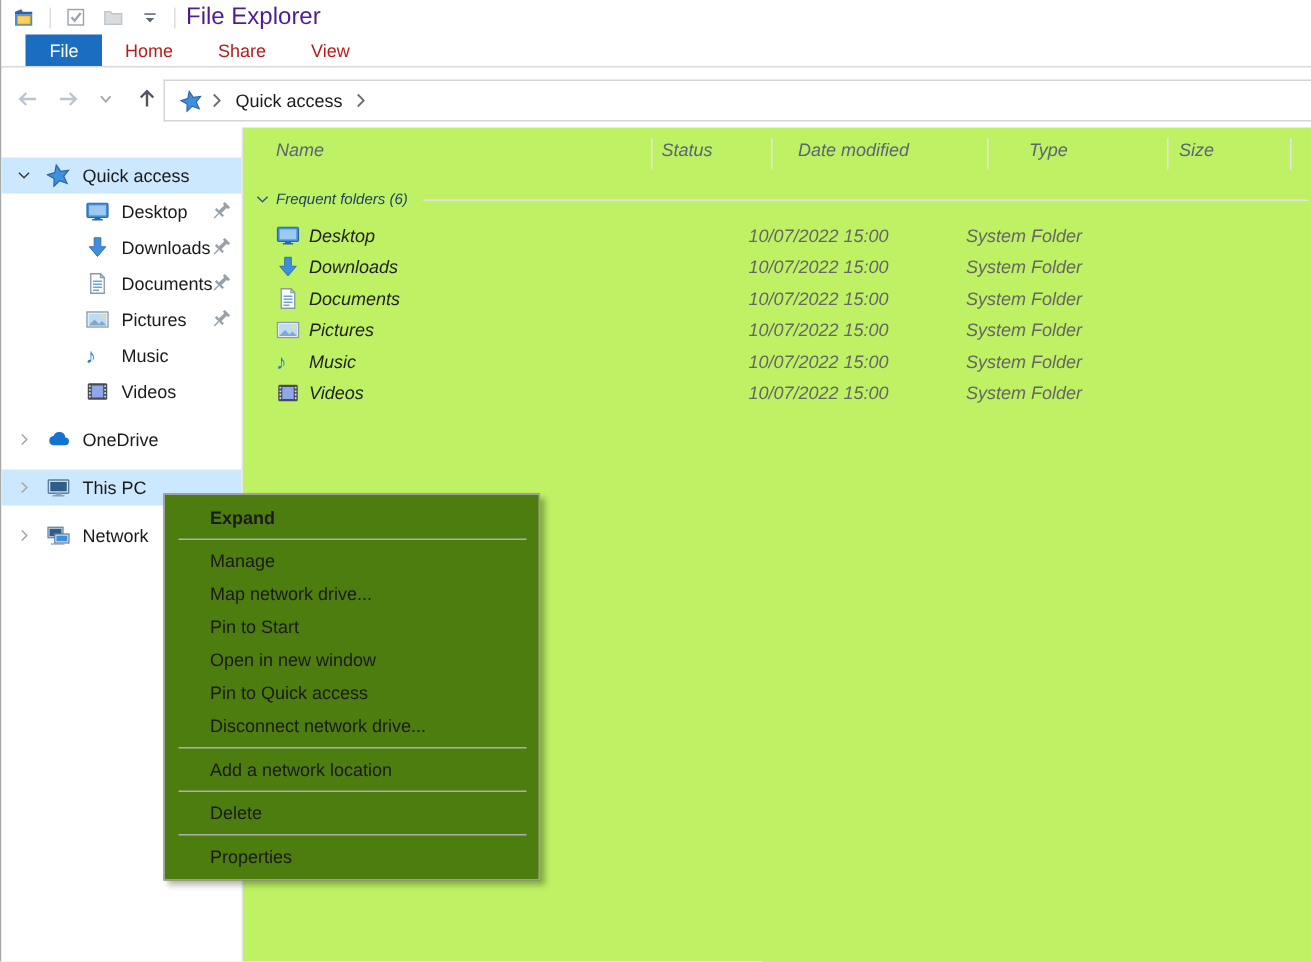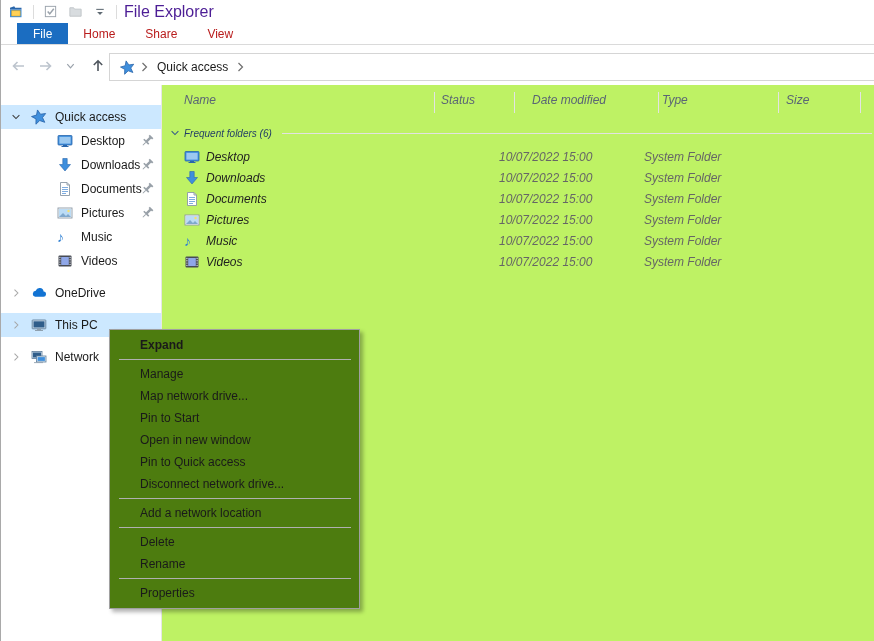--- a/index.html
+++ b/index.html
@@ -336,21 +336,21 @@
       <span class="s-label">Network</span>
     </div>
   </div>
 
   <div class="content">
 
     <div class="colhead">
       <span class="hlabel" style="left:22px;">Name</span>
       <span class="hlabel" style="left:279px;">Status</span>
       <span class="hlabel" style="left:370px;">Date modified</span>
-      <span class="hlabel" style="left:500px;">Type</span>
+      <span class="hlabel" style="left:524px;">Type</span>
       <span class="hlabel" style="left:624px;">Size</span>
       <span class="vsep" style="left:272px;"></span>
       <span class="vsep" style="left:352px;"></span>
       <span class="vsep" style="left:496px;"></span>
       <span class="vsep" style="left:616px;"></span>
       <span class="vsep" style="left:698px;"></span>
     </div>
 
     <div class="group-header" style="top:37px;">
       <span class="gchev">
@@ -468,18 +468,17 @@
     <div class="m-item">Manage</div>
     <div class="m-item">Map network drive...</div>
     <div class="m-item">Pin to Start</div>
     <div class="m-item">Open in new window</div>
     <div class="m-item">Pin to Quick access</div>
     <div class="m-item">Disconnect network drive...</div>
     <div class="m-sep"></div>
     <div class="m-item">Add a network location</div>
     <div class="m-sep"></div>
     <div class="m-item">Delete</div>
-    <div class="m-item">Rename</div>
     <div class="m-sep"></div>
     <div class="m-item">Properties</div>
   </div>
 
 </div>
 
 </body></html>

